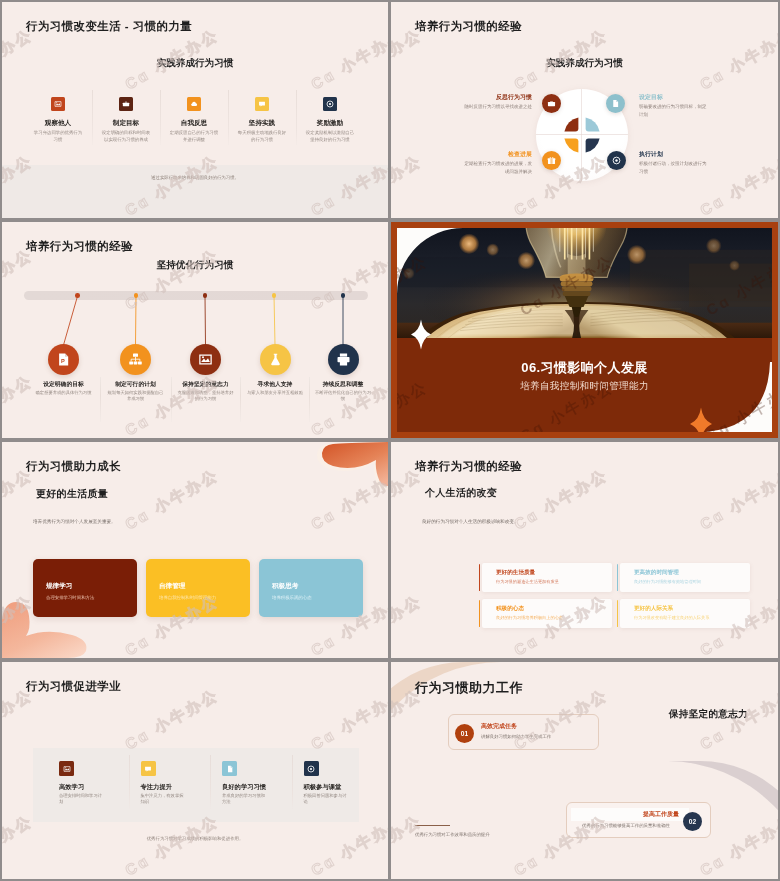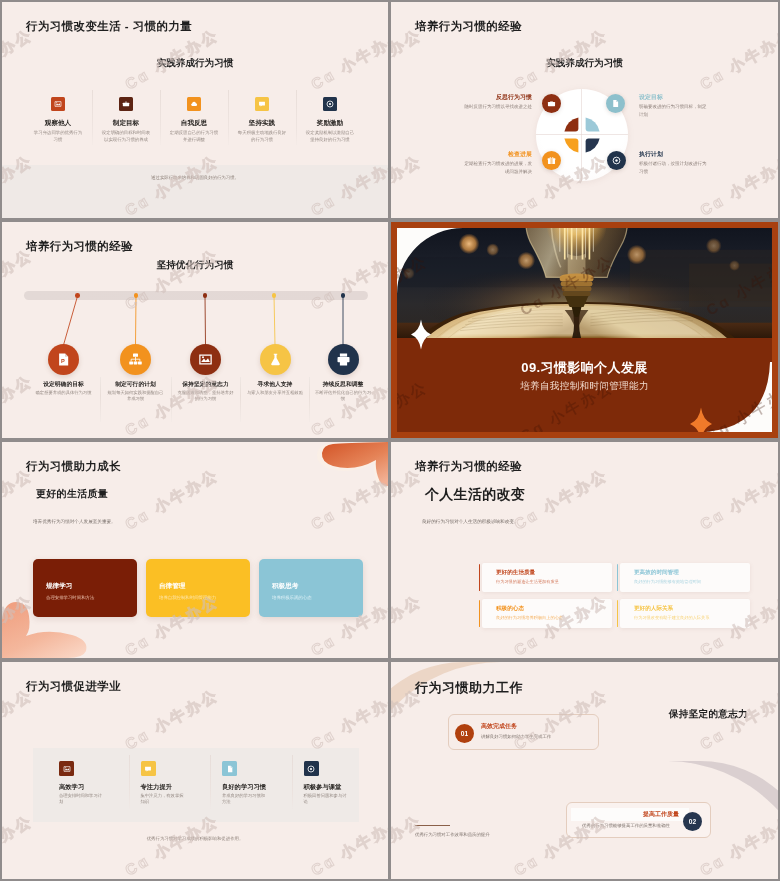--- a/index.html
+++ b/index.html
@@ -88,21 +88,21 @@
   #slide7 .col+.col:before{content:"";position:absolute;left:14px;top:-6px;width:1px;height:54px;
       background:linear-gradient(to bottom,#e7ddd9,#ece3df 70%,#efe9e6);}
   #slide7 .ico{width:15px;height:15px;border-radius:1.5px;display:flex;align-items:center;justify-content:center;}
   #slide7 .ico svg{width:8px;height:8px;display:block;}
   #slide7 .it{font-size:6.3px;font-weight:bold;color:#262320;line-height:9px;margin-top:6px;}
   #slide7 .id{font-size:4.3px;color:#938882;line-height:6.4px;margin-top:2px;padding-right:9px;}
   #slide7 .ft{position:absolute;left:0;right:0;top:174px;text-align:center;font-size:4.4px;color:#8d8079;}
 
   
   #slide6 .hd{left:24px;top:17px;font-size:11.4px;letter-spacing:.5px;}
-  #slide6 .sub{left:34px;top:44px;font-size:14px;letter-spacing:.3px;}
+  #slide6 .sub{left:34px;top:44px;font-size:10px;letter-spacing:.3px;}
   #slide6 .note{position:absolute;left:31px;top:77px;font-size:4.6px;color:#6f6661;}
   #slide6 .cards{position:absolute;left:91px;top:121px;width:268px;display:grid;
       grid-template-columns:130px 130px;gap:7px 8px;}
   #slide6 .cd{height:29px;background:#FDFBFA;border-radius:2px;padding:6px 0 0 14px;position:relative;
       box-shadow:0 1px 4px rgba(150,110,100,.12);}
   #slide6 .cd:before{content:"";position:absolute;left:-3.5px;top:1px;width:1.6px;height:27px;border-radius:1px;}
   #slide6 .ct{font-size:5.6px;font-weight:bold;line-height:7px;}
   #slide6 .cdsc{font-size:4.2px;line-height:6px;margin-top:3px;}
 
   
@@ -474,21 +474,21 @@
     </div>
     <svg class="cutBR" viewBox="0 0 66 70" preserveAspectRatio="none">
       <path d="M66 70 H0 Q62 64 64 0 H66 Z" fill="#FDFCFA"></path>
     </svg>
     <svg class="star" style="left:14px;top:91px;width:20px;height:31px;" viewBox="0 0 20 30">
       <path d="M10 0 Q11.6 11.4 20 15 Q11.6 18.6 10 30 Q8.4 18.6 0 15 Q8.4 11.4 10 0 Z" fill="#fff"></path>
     </svg>
     <svg class="star" style="left:293px;top:179px;width:22px;height:34px;" viewBox="0 0 20 30">
       <path d="M10 0 Q11.6 11.4 20 15 Q11.6 18.6 10 30 Q8.4 18.6 0 15 Q8.4 11.4 10 0 Z" fill="#F07A2A"></path>
     </svg>
-    <div class="hdg">09.习惯影响个人发展</div>
+    <div class="hdg">06.习惯影响个人发展</div>
     <div class="shdg">培养自我控制和时间管理能力</div>
   <div class="wmc">
           <div class="wm" style="left: -66px; top: 76px;">Cɑ 小牛办公</div>
           <div class="wm" style="left: 120px; top: 76px;">Cɑ 小牛办公</div>
           <div class="wm" style="left: 306px; top: 76px;">Cɑ 小牛办公</div>
           <div class="wm" style="left: -66px; top: 202px;">Cɑ 小牛办公</div>
           <div class="wm" style="left: 120px; top: 202px;">Cɑ 小牛办公</div>
           <div class="wm" style="left: 306px; top: 202px;">Cɑ 小牛办公</div>
         </div>
       </div>

